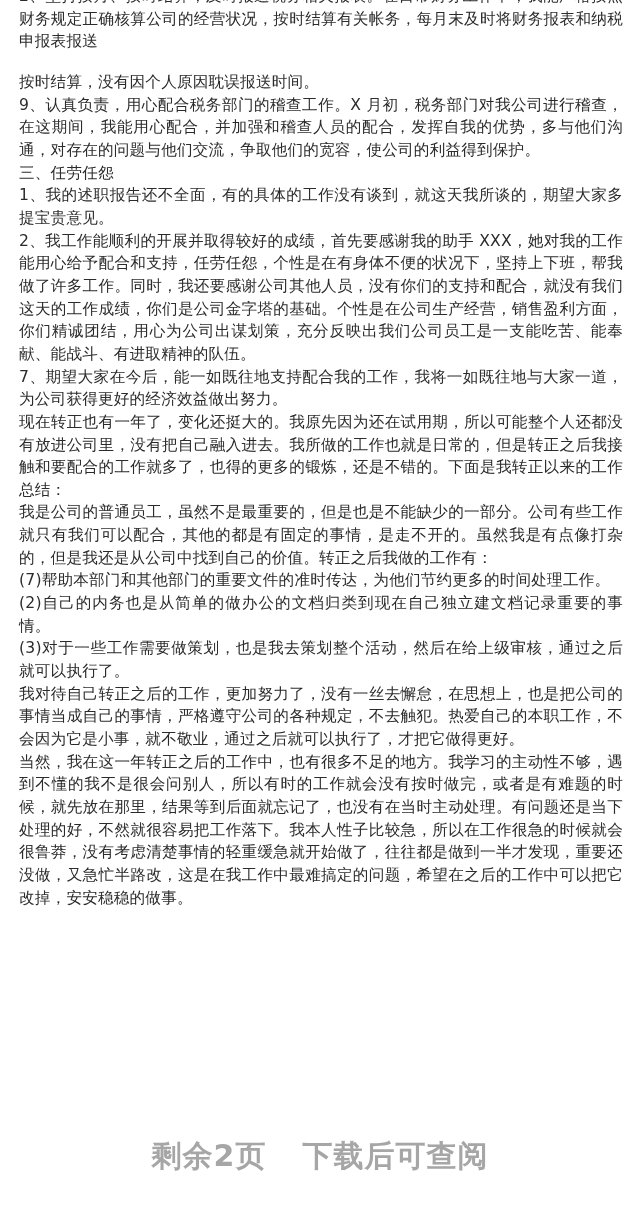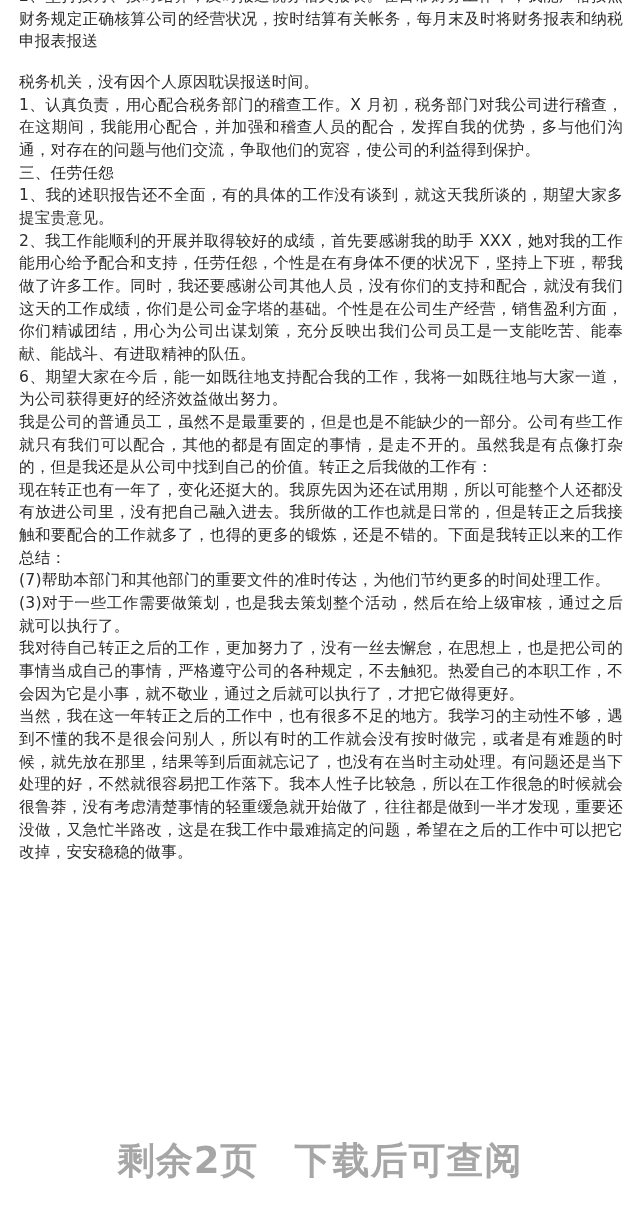--- a/index.html
+++ b/index.html
@@ -5,42 +5,43 @@
   html, body { margin: 0; padding: 0; background: #ffffff; }
   body { width: 640px; height: 1221px; overflow: hidden; position: relative;
          font-family: "DejaVu Sans", "Liberation Sans", sans-serif; color: #2b2b2b; }
   .page { position: absolute; left: 0; top: 0; width: 640px; }
   .block { position: absolute; left: 19px; width: 604px; font-size: 15.6px; line-height: 22.65px;
            letter-spacing: 0.2px; text-align: justify; }
   .block p { margin: 0; }
   .top-block { top: -15px; }
   .main-block { top: 71px; }
   .footer { position: absolute; left: 0; top: 1136px; width: 640px; text-align: center;
-            font-size: 37px; font-weight: bold; color: #a6a6a6; letter-spacing: 1px; }
+            font-size: 30px; font-weight: bold; color: #a6a6a6; letter-spacing: 1px; }
   .footer span { display: inline-block; }
   .footer .gap { width: 36px; }
 </style>
 </head>
 <body>
 
 <div class="page">
   <div class="block top-block">
     <p>2、坚持按月、按时结算，及时报送税务相关报表。在日常财务工作中，我能严格按照财务规定正确核算公司的经营状况，按时结算有关帐务，每月末及时将财务报表和纳税申报表报送</p>
   </div>
 
   <div class="block main-block">
-    <p>税务机关，没有因个人原因耽误报送时间。</p>
-    <p>1、认真负责，用心配合税务部门的稽查工作。X 月初，税务部门对我公司进行稽查，在这期间，我能用心配合，并加强和稽查人员的配合，发挥自我的优势，多与他们沟通，对存在的问题与他们交流，争取他们的宽容，使公司的利益得到保护。</p>
+    <p>按时结算，没有因个人原因耽误报送时间。</p>
+    <p>9、认真负责，用心配合税务部门的稽查工作。X 月初，税务部门对我公司进行稽查，在这期间，我能用心配合，并加强和稽查人员的配合，发挥自我的优势，多与他们沟通，对存在的问题与他们交流，争取他们的宽容，使公司的利益得到保护。</p>
     <p>三、任劳任怨</p>
     <p>1、我的述职报告还不全面，有的具体的工作没有谈到，就这天我所谈的，期望大家多提宝贵意见。</p>
     <p>2、我工作能顺利的开展并取得较好的成绩，首先要感谢我的助手 XXX，她对我的工作能用心给予配合和支持，任劳任怨，个性是在有身体不便的状况下，坚持上下班，帮我做了许多工作。同时，我还要感谢公司其他人员，没有你们的支持和配合，就没有我们这天的工作成绩，你们是公司金字塔的基础。个性是在公司生产经营，销售盈利方面，你们精诚团结，用心为公司出谋划策，充分反映出我们公司员工是一支能吃苦、能奉献、能战斗、有进取精神的队伍。</p>
-    <p>6、期望大家在今后，能一如既往地支持配合我的工作，我将一如既往地与大家一道，为公司获得更好的经济效益做出努力。</p>
+    <p>7、期望大家在今后，能一如既往地支持配合我的工作，我将一如既往地与大家一道，为公司获得更好的经济效益做出努力。</p>
+    <p>现在转正也有一年了，变化还挺大的。我原先因为还在试用期，所以可能整个人还都没有放进公司里，没有把自己融入进去。我所做的工作也就是日常的，但是转正之后我接触和要配合的工作就多了，也得的更多的锻炼，还是不错的。下面是我转正以来的工作总结：</p>
     <p>我是公司的普通员工，虽然不是最重要的，但是也是不能缺少的一部分。公司有些工作就只有我们可以配合，其他的都是有固定的事情，是走不开的。虽然我是有点像打杂的，但是我还是从公司中找到自己的价值。转正之后我做的工作有：</p>
-    <p>现在转正也有一年了，变化还挺大的。我原先因为还在试用期，所以可能整个人还都没有放进公司里，没有把自己融入进去。我所做的工作也就是日常的，但是转正之后我接触和要配合的工作就多了，也得的更多的锻炼，还是不错的。下面是我转正以来的工作总结：</p>
     <p>(7)帮助本部门和其他部门的重要文件的准时传达，为他们节约更多的时间处理工作。</p>
+    <p>(2)自己的内务也是从简单的做办公的文档归类到现在自己独立建文档记录重要的事情。</p>
     <p>(3)对于一些工作需要做策划，也是我去策划整个活动，然后在给上级审核，通过之后就可以执行了。</p>
     <p>我对待自己转正之后的工作，更加努力了，没有一丝去懈怠，在思想上，也是把公司的事情当成自己的事情，严格遵守公司的各种规定，不去触犯。热爱自己的本职工作，不会因为它是小事，就不敬业，通过之后就可以执行了，才把它做得更好。</p>
     <p>当然，我在这一年转正之后的工作中，也有很多不足的地方。我学习的主动性不够，遇到不懂的我不是很会问别人，所以有时的工作就会没有按时做完，或者是有难题的时候，就先放在那里，结果等到后面就忘记了，也没有在当时主动处理。有问题还是当下处理的好，不然就很容易把工作落下。我本人性子比较急，所以在工作很急的时候就会很鲁莽，没有考虑清楚事情的轻重缓急就开始做了，往往都是做到一半才发现，重要还没做，又急忙半路改，这是在我工作中最难搞定的问题，希望在之后的工作中可以把它改掉，安安稳稳的做事。</p>
   </div>
 
   <div class="footer">
     <span>剩余2页</span><span class="gap"></span><span>下载后可查阅</span>
   </div>
 </div>
 

